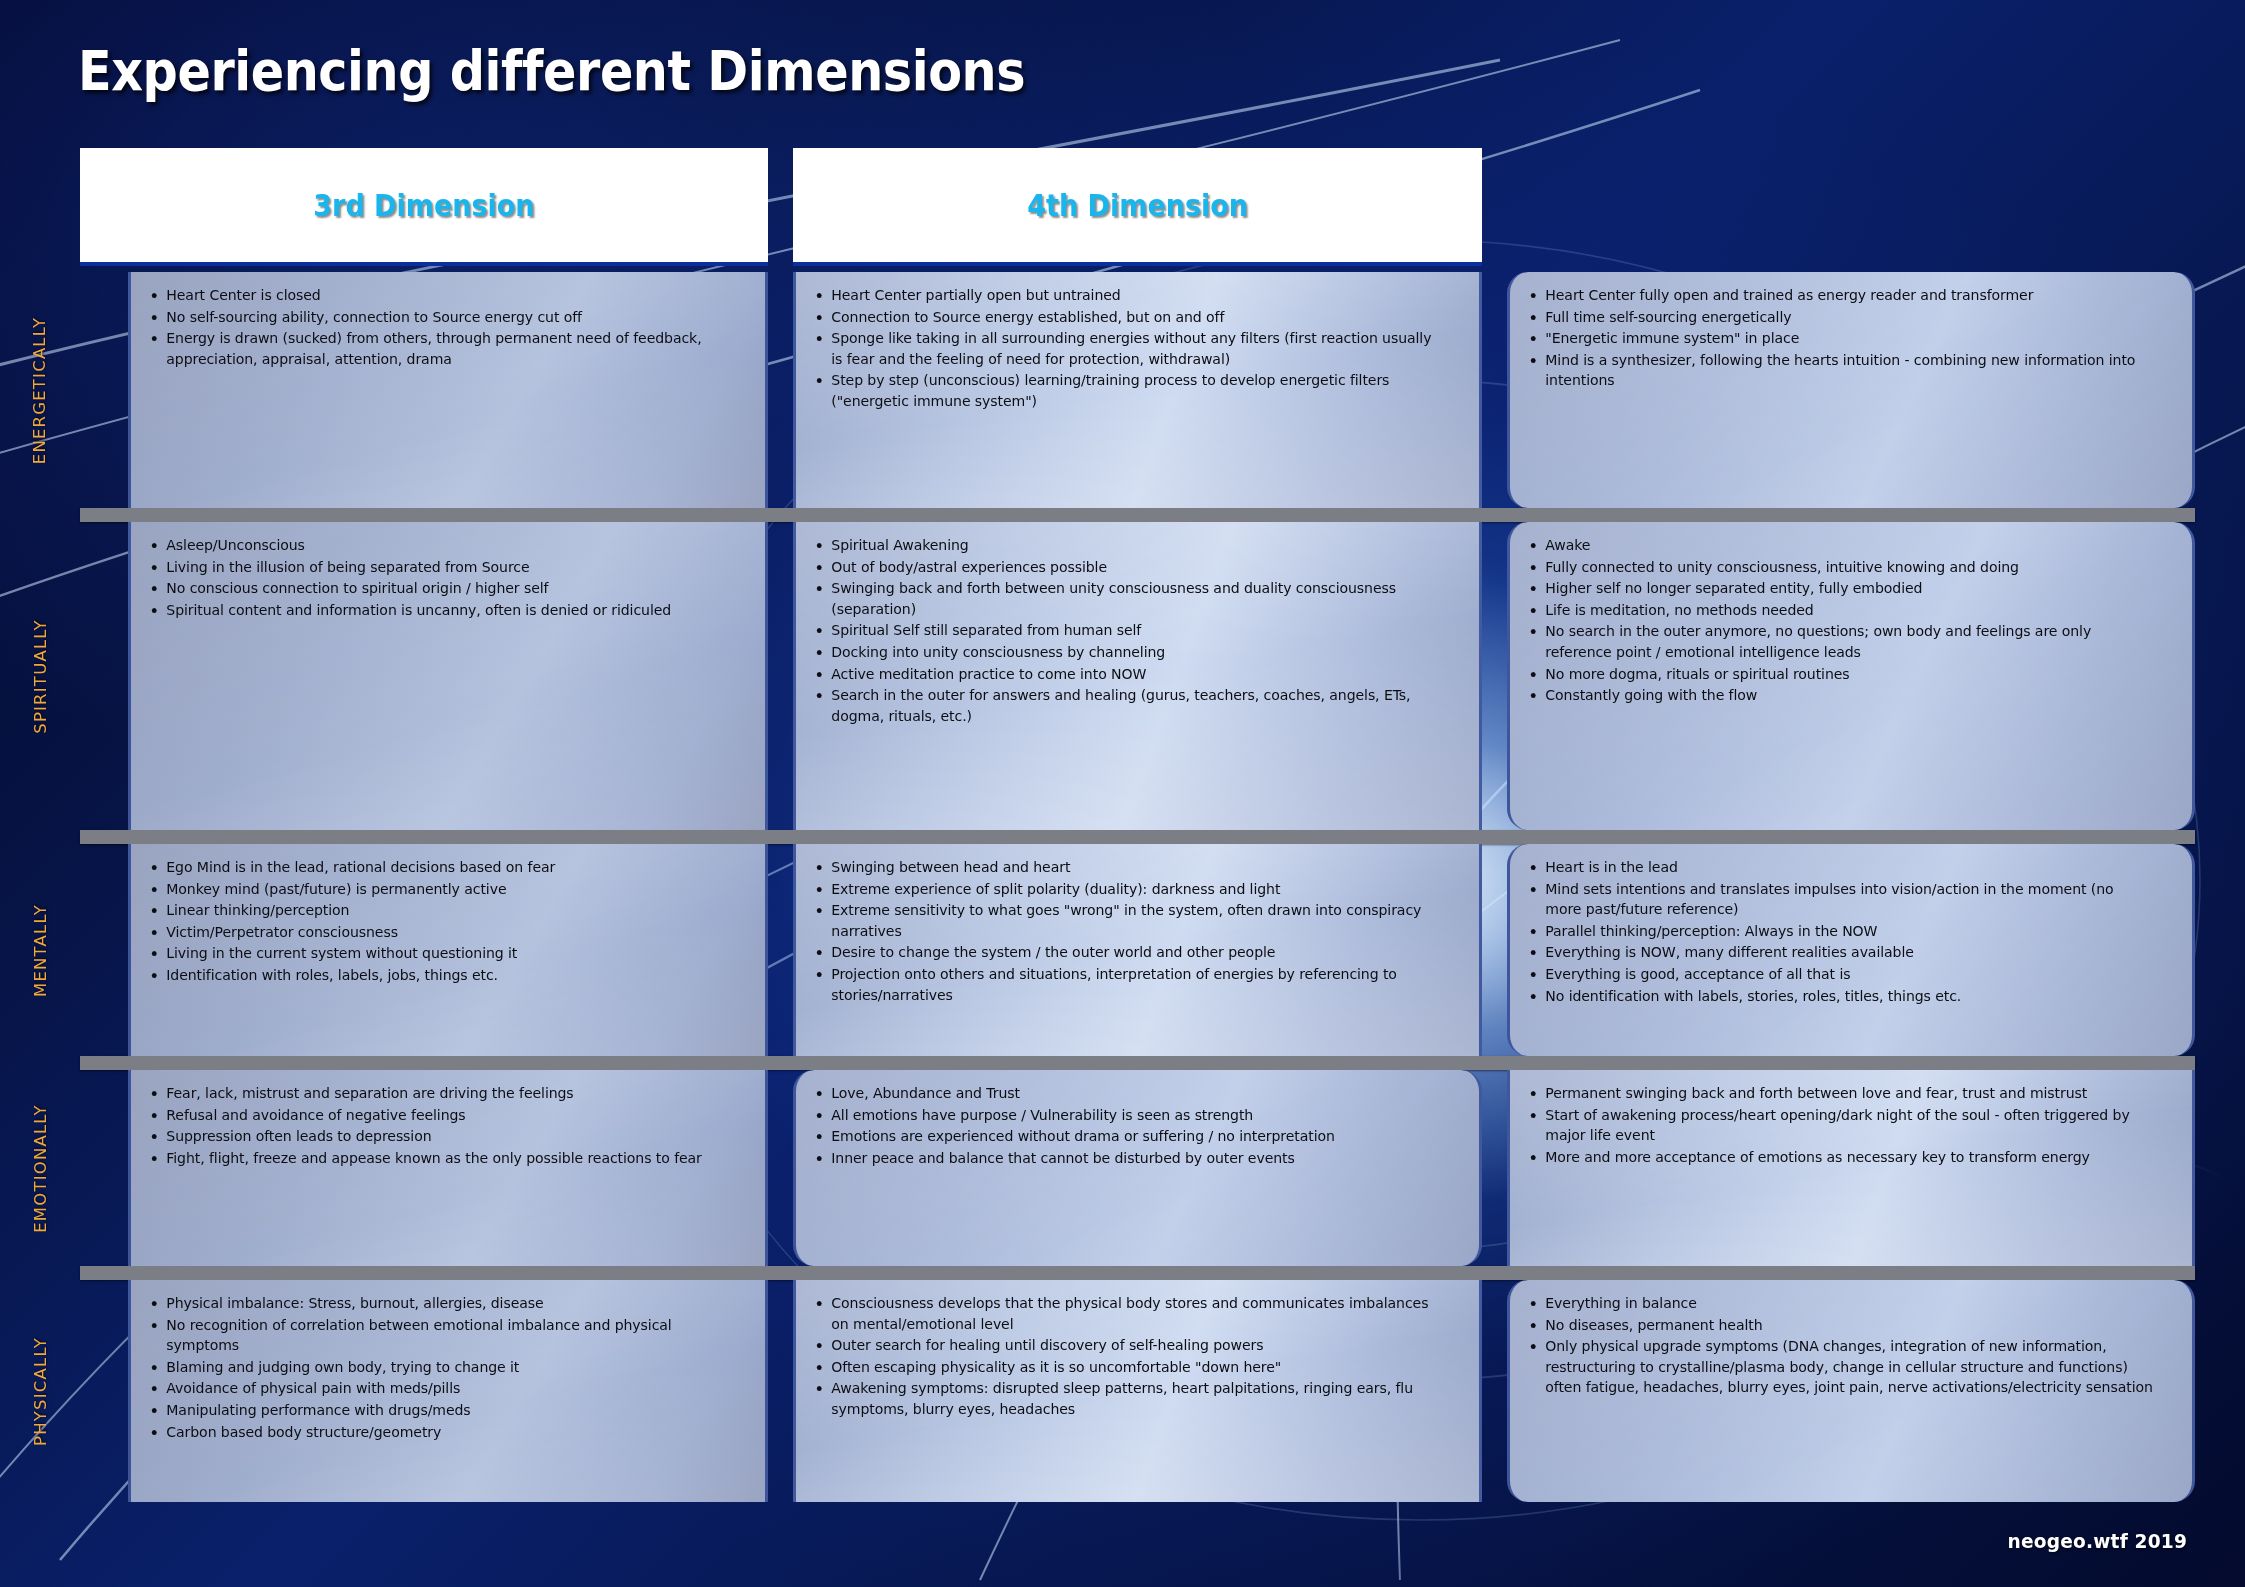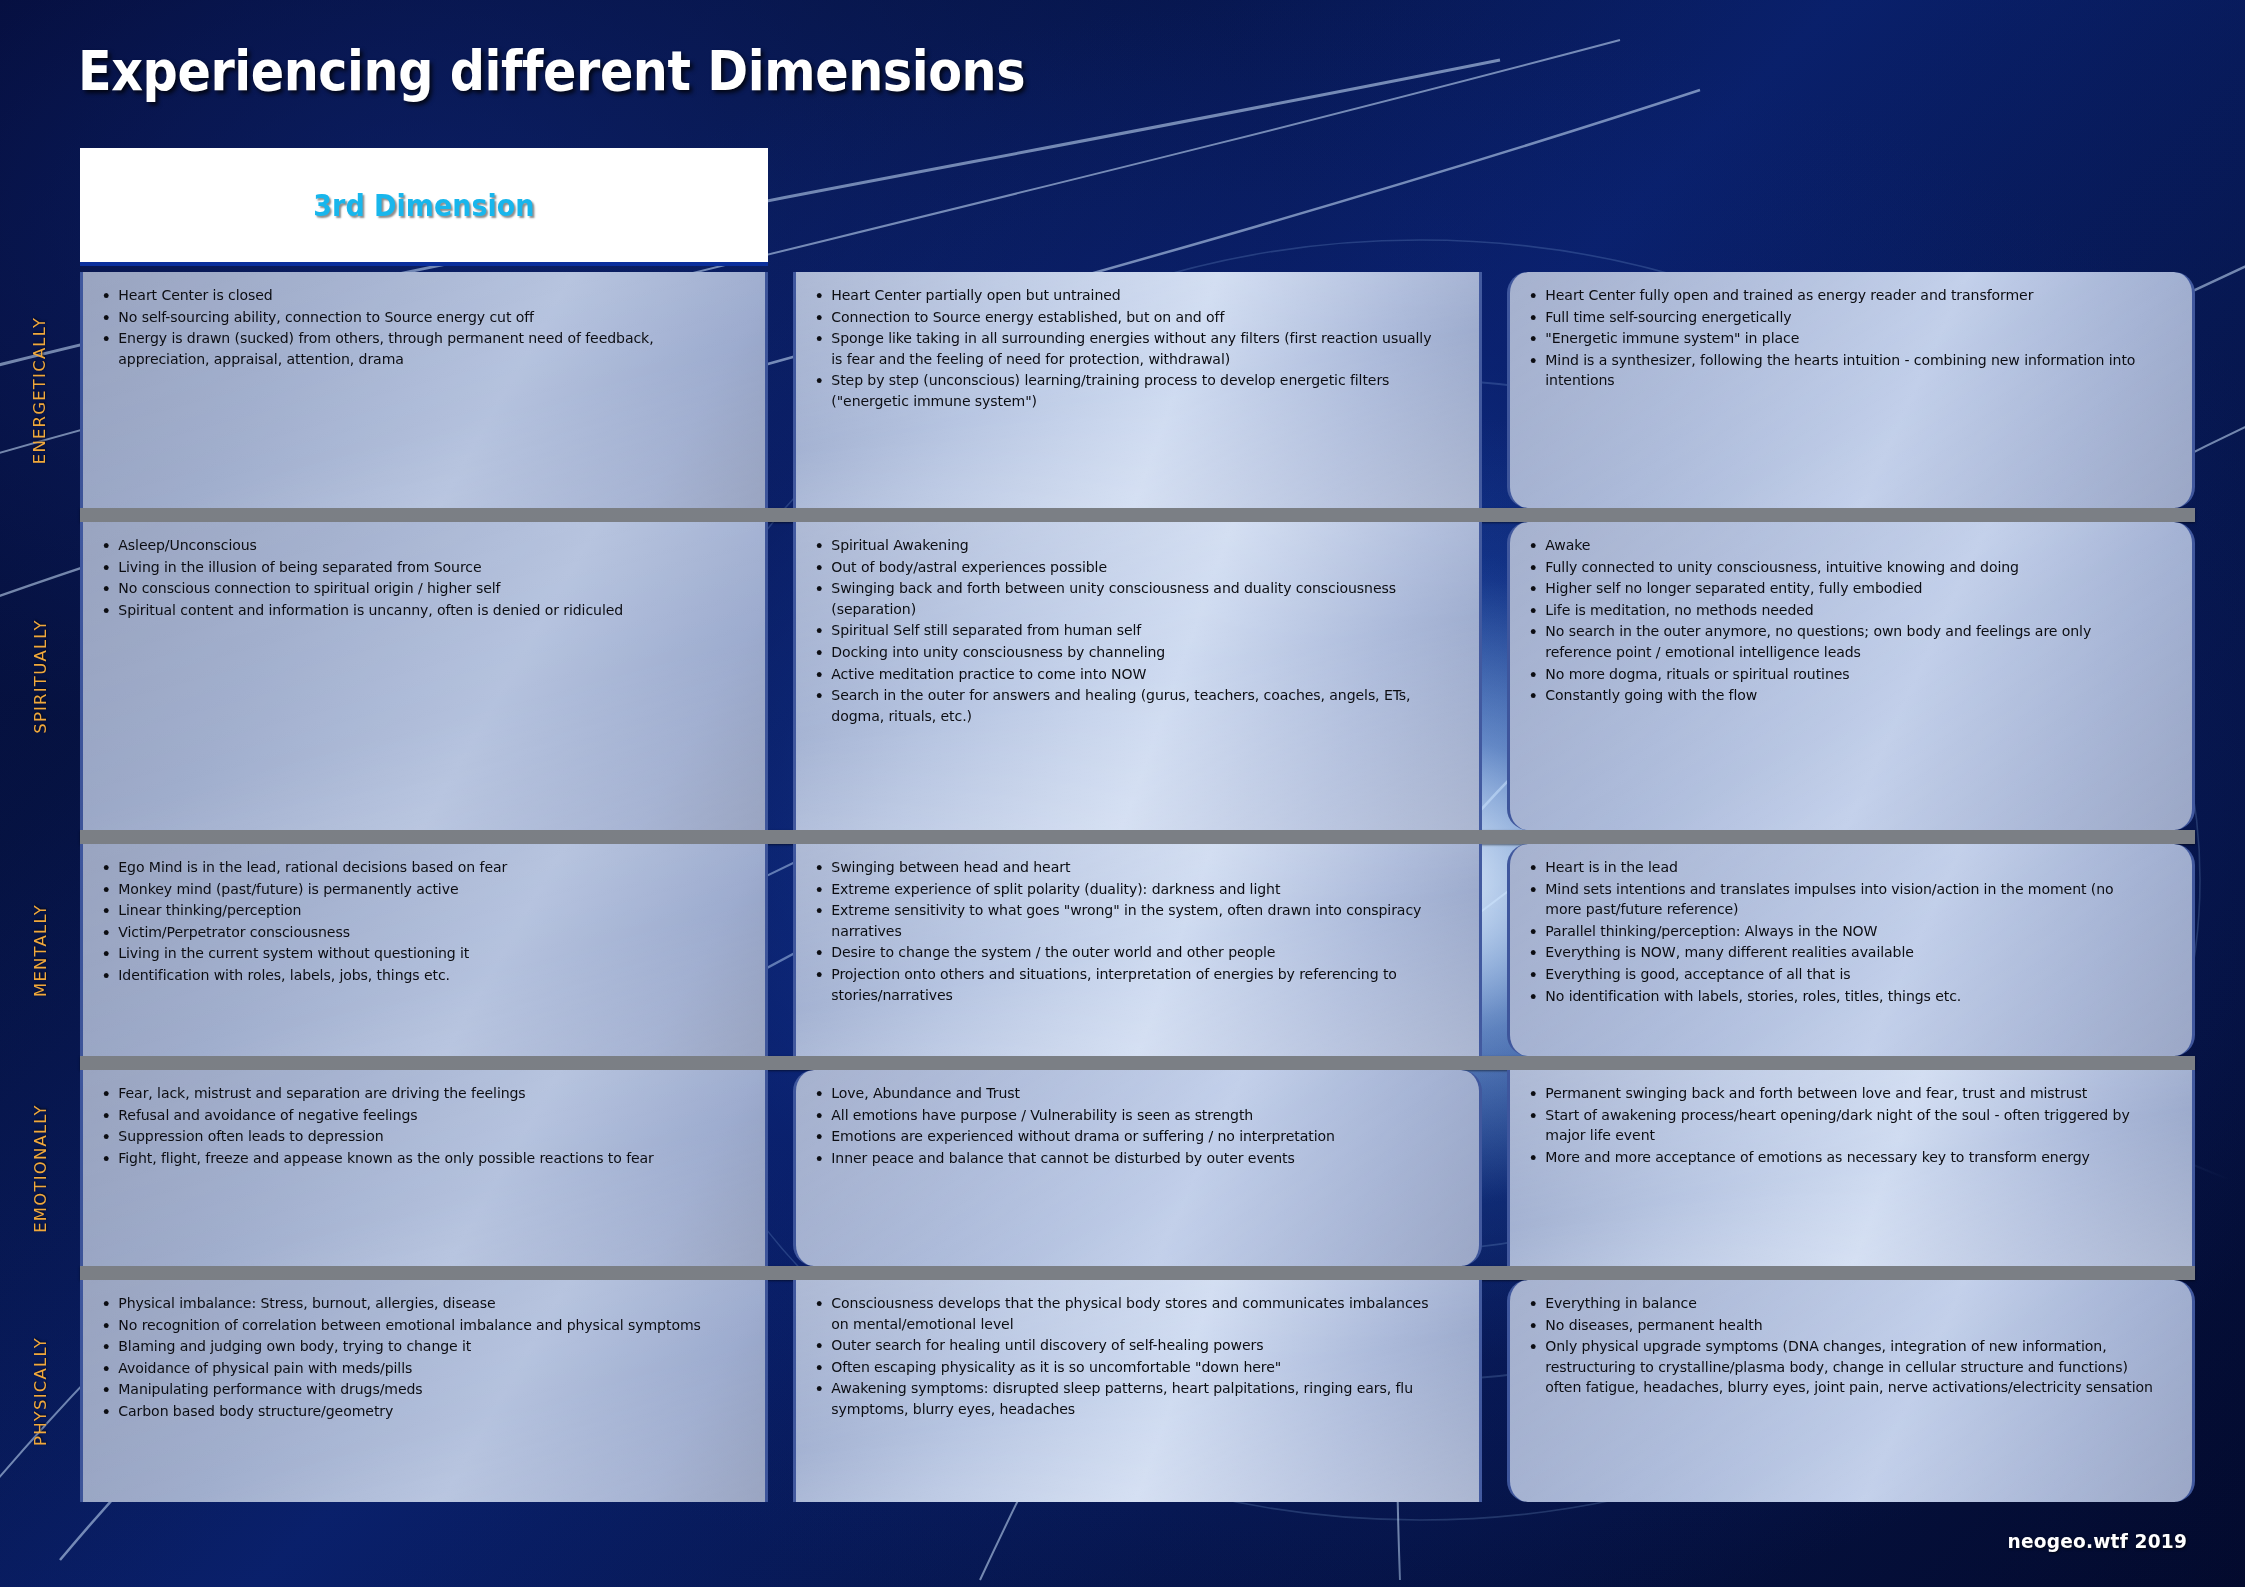--- a/index.html
+++ b/index.html
@@ -86,20 +86,21 @@
     background:
       linear-gradient(160deg, rgba(255,255,255,0.26) 0%, rgba(255,255,255,0.05) 55%, rgba(255,255,255,0.20) 100%),
       linear-gradient(100deg, #8f9cc0 0%, #a9b9da 25%, #c3d2ec 52%, #9fb0d6 78%, #8493bb 100%);
     border-left: 3px solid rgba(10,40,130,0.65);
     border-right: 3px solid rgba(10,40,130,0.65);
   }
   .cell.c1 {
     background:
       linear-gradient(165deg, rgba(255,255,255,0.10) 0%, rgba(255,255,255,0.03) 60%, rgba(255,255,255,0.16) 100%),
       linear-gradient(120deg, #8e9ab9 0%, #9dabcb 30%, #b2c0dd 60%, #9aa9cd 85%, #8794b6 100%);
+    margin-left: 48px;
   }
   .cell.c2 {
     background:
       linear-gradient(170deg, rgba(255,255,255,0.22) 0%, rgba(255,255,255,0.05) 50%, rgba(255,255,255,0.26) 100%),
       linear-gradient(110deg, #97a6c9 0%, #b3c2e0 28%, #ccd9f0 55%, #a7b6d8 80%, #8e9dc1 100%);
   }
   .cell.c3 {
     background:
       linear-gradient(150deg, rgba(255,255,255,0.18) 0%, rgba(255,255,255,0.04) 55%, rgba(255,255,255,0.14) 100%),
       linear-gradient(115deg, #93a1c4 0%, #a8b7d8 30%, #bfcde9 58%, #a0afd2 82%, #8b99bd 100%);
@@ -220,20 +221,23 @@
   </div>
   <div class="rowlabel" style="top:1280px;height:222px;">
     <span>PHYSICALLY</span>
   </div>
 
   <div class="grid">
 
     <div class="head-cell">
       <div class="h-txt">3rd Dimension</div>
     </div>
+    <div class="head-cell">
+      <div class="h-txt">4th Dimension</div>
+    </div>
 
     <div class="spacer-row"></div>
 
     <div class="cell c1">
         <ul class="bullets">
           <li>Heart Center is closed</li>
           <li>No self-sourcing ability, connection to Source energy cut off</li>
           <li>Energy is drawn (sucked) from others, through permanent need of feedback, appreciation, appraisal, attention, drama</li>
         </ul>
       </div>

